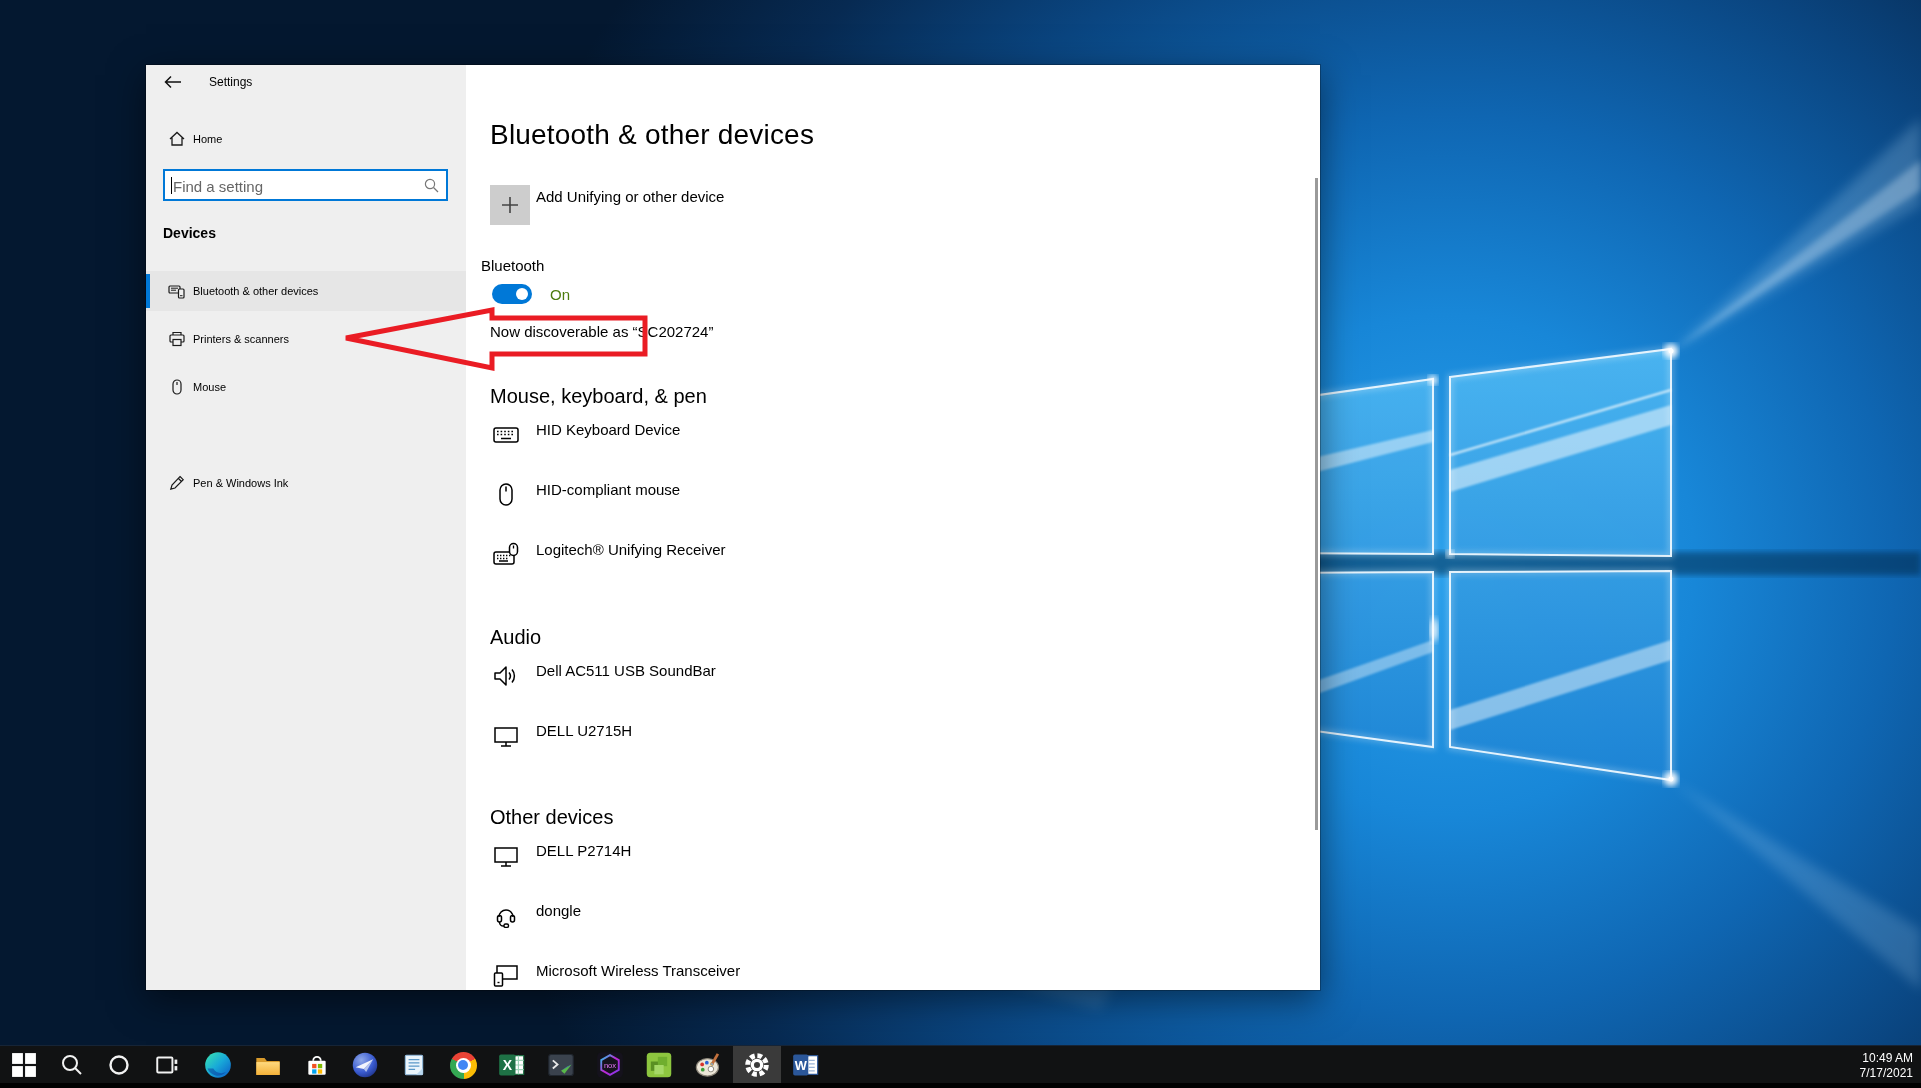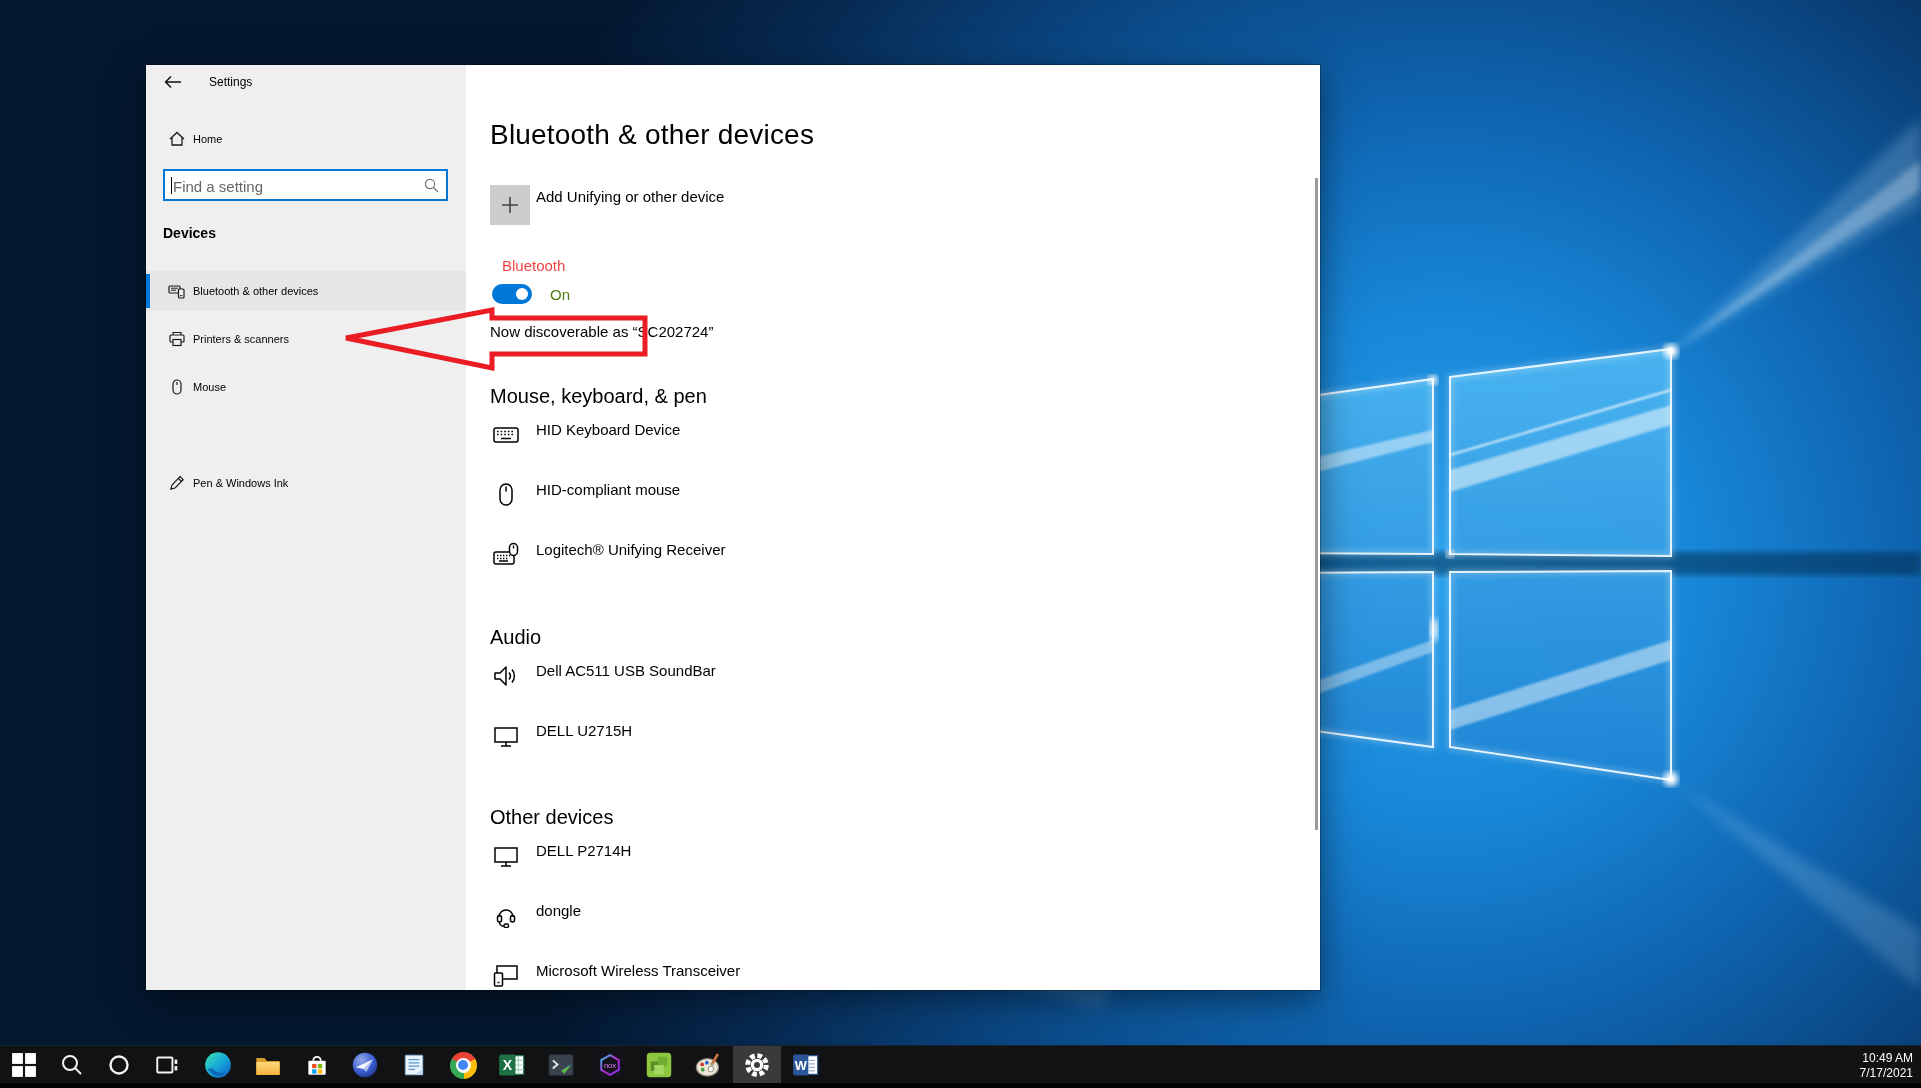--- a/index.html
+++ b/index.html
@@ -33,21 +33,21 @@
   .nav-item{position:absolute;left:0;width:320px;height:40px;display:flex;align-items:center;cursor:pointer;}
   .nav-item .nav-ico{margin-left:22px;}
   .nav-item.selected{background:#e6e6e6;}
   .nav-item.selected::before{content:"";position:absolute;left:0;top:3px;width:4px;height:34px;background:#0078d7;}
   .nav-ico{width:18px;height:18px;flex:0 0 18px;}
   
   .content{position:absolute;left:320px;top:0;right:0;bottom:0;background:#fff;overflow:hidden;}
   .page-title{position:absolute;left:24px;top:54px;font-size:28px;font-weight:300;color:#000;letter-spacing:.2px;margin:0;}
   .add-btn{position:absolute;left:24px;top:120px;width:40px;height:40px;background:#cdcdcd;border:none;display:flex;align-items:center;justify-content:center;cursor:pointer;}
   .add-label{position:absolute;left:70px;top:123px;font-size:15px;color:#000;}
-  .bt-label{position:absolute;left:36px;top:192px;font-size:15px;color:#ef4444;}
+  .bt-label{position:absolute;left:15px;top:192px;font-size:15px;color:#000000;}
   .toggle{position:absolute;left:26px;top:219px;width:40px;height:20px;border-radius:10px;background:#0078d7;cursor:pointer;}
   .toggle .knob{position:absolute;right:4px;top:4px;width:12px;height:12px;border-radius:50%;background:#fff;}
   .toggle-state{position:absolute;left:84px;top:221px;font-size:15px;color:#4d7c0f;}
   .discoverable{position:absolute;left:24px;top:258px;font-size:15px;color:#000;}
   .sec-h{position:absolute;left:24px;font-size:20px;font-weight:400;color:#000;margin:0;}
   .dev-row{position:absolute;left:27px;display:flex;align-items:flex-start;cursor:pointer;justify-content:space-between;}
   .dev-ico{width:26px;height:26px;flex:0 0 26px;}
   .dev-label{margin-left:17px;font-size:15px;line-height:16px;color:#000;}
   .scrollthumb{position:absolute;right:2px;top:113px;width:3px;height:652px;background:#9a9a9a;cursor:pointer;}
   

